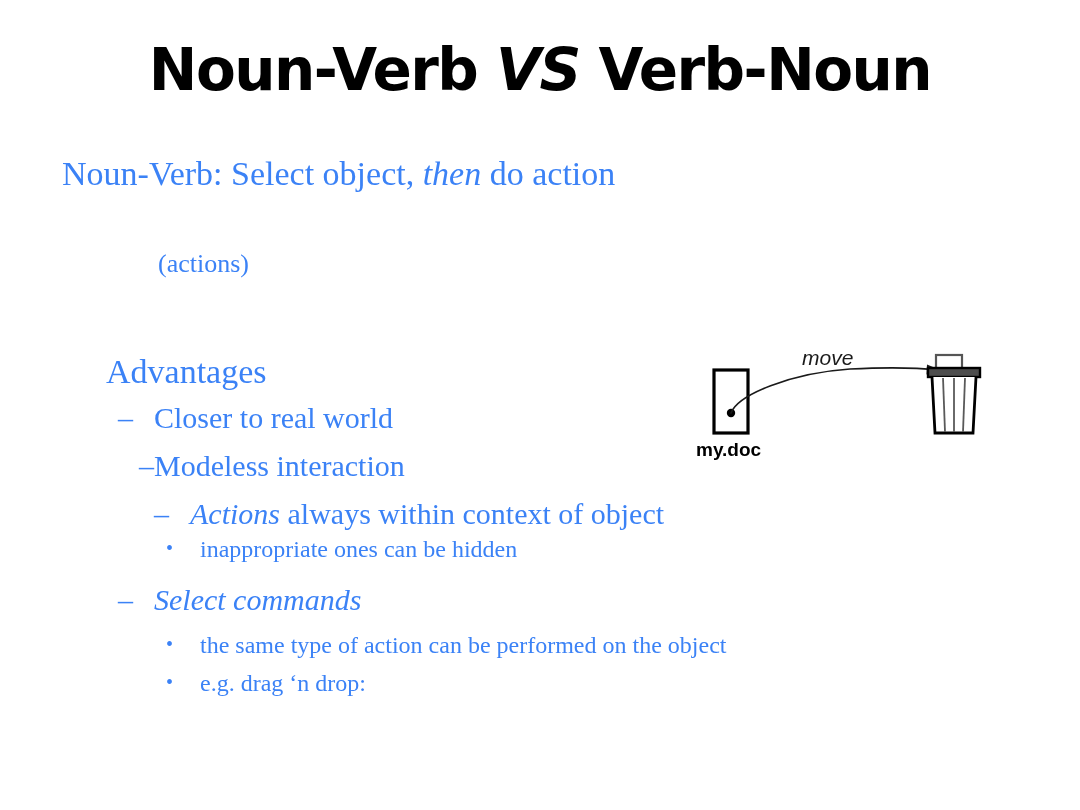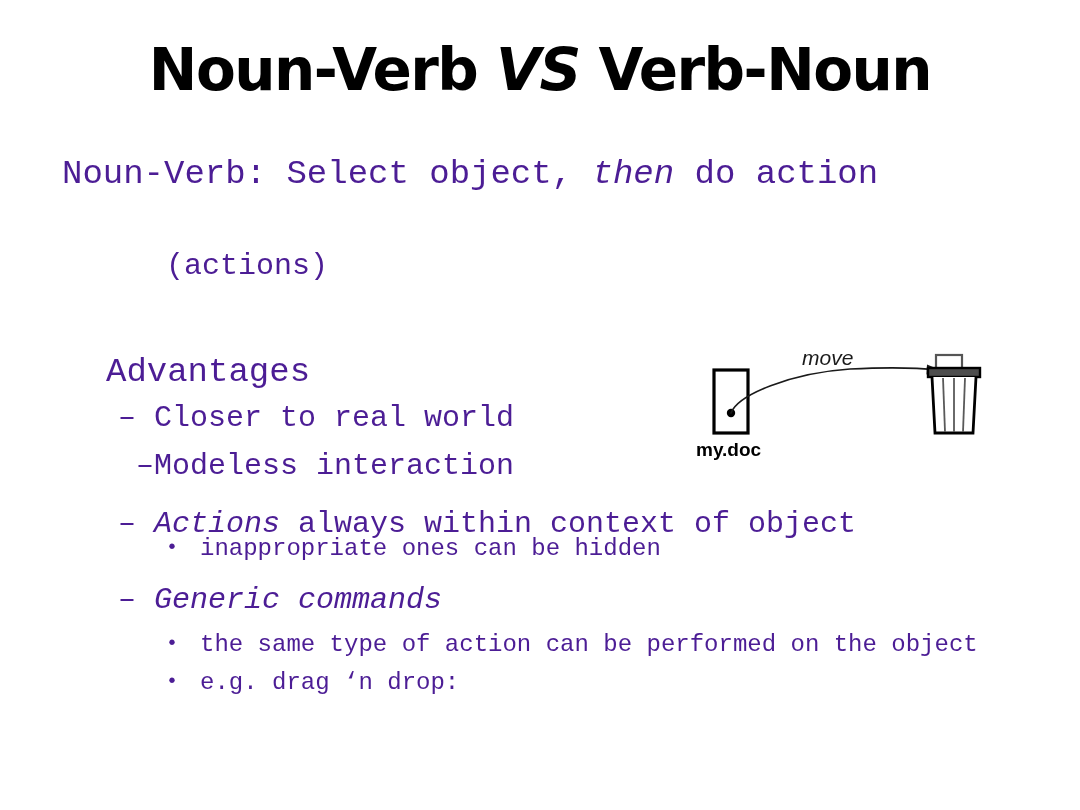--- a/index.html
+++ b/index.html
@@ -45,22 +45,22 @@
     position: absolute;
     left: 0;
     top: 145px;
     width: 1080px;
     height: 660px;
   }
 
   .line {
     position: absolute;
     white-space: nowrap;
-    font-family: Liberation Mono, monospace;
-    color: #4c1d95;
+    font-family: Liberation Serif, serif;
+    color: #3b82f6;
   }
 
   
   .lvl1 {
     left: 62px;
     font-size: 34px;
     line-height: 1.0;
   }
 
   
@@ -70,22 +70,22 @@
     line-height: 1.0;
   }
   .lvl2 .marker {
     display: inline-block;
     width: 36px;
     font-size: 30px;
   }
 
   
   .lvl2cont {
-    left: 166px;
-    font-size: 30px;
+    left: 158px;
+    font-size: 26px;
     line-height: 1.0;
   }
 
   
   .lvl3 {
     left: 166px;
     font-size: 24px;
     line-height: 1.0;
   }
   .lvl3 .marker {
@@ -118,23 +118,23 @@
   <div class="slide-title">
     <span>Noun-Verb </span><span class="it">VS</span><span> Verb-Noun</span>
   </div>
 
   <div class="body" id="body-outline">
       <div class="line lvl1" style="top: 12px;"><span>Noun-Verb: Select object, </span><span class="it">then</span><span> do action</span></div>
       <div class="line lvl2cont" style="top: 106px;"><span>(actions)</span></div>
       <div class="line lvl1" style="top: 210px; margin-left: 44px;"><span>Advantages</span></div>
       <div class="line lvl2" style="top: 258px;"><span class="marker">–</span><span>Closer to real world</span></div>
       <div class="line lvl2" style="top: 306px; text-align: right;"><span class="marker">–</span><span>Modeless interaction</span></div>
-      <div class="line lvl2" style="top: 364px;"><span class="marker">–</span><span class="it">Actions</span><span> always within context of object</span></div>
+      <div class="line lvl2" style="top: 354px; margin-left: 36px;"><span class="marker">–</span><span class="it">Actions</span><span> always within context of object</span></div>
       <div class="line lvl3" style="top: 392px;"><span class="marker">•</span><span>inappropriate ones can be hidden</span></div>
-      <div class="line lvl2" style="top: 440px;"><span class="marker">–</span><span class="it">Generic commands</span></div>
+      <div class="line lvl2" style="top: 440px;"><span class="marker">–</span><span class="it">Select commands</span></div>
       <div class="line lvl3" style="top: 488px;"><span class="marker">•</span><span>the same type of action can be performed on the object</span></div>
       <div class="line lvl3" style="top: 526px;"><span class="marker">•</span><span>e.g. drag ‘n drop:</span></div>
     </div>
 
   <div class="diagram">
     <svg width="330" height="130" viewBox="0 0 330 130" xmlns="http://www.w3.org/2000/svg">
 
       <g>
         <rect x="34" y="27" width="34" height="63" fill="#ffffff" stroke="#000000" stroke-width="3.2"></rect>
         <circle cx="51" cy="70" r="4.2" fill="#000000"></circle>

